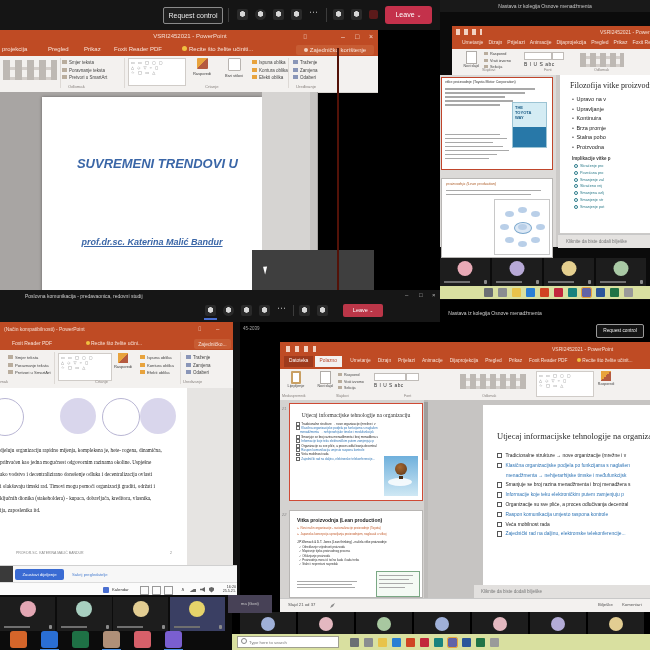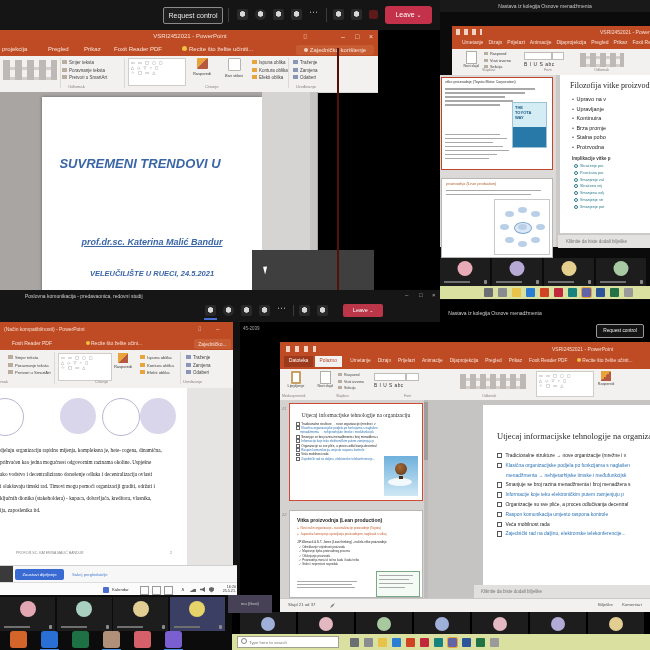--- a/index.html
+++ b/index.html
@@ -139,25 +139,24 @@
       <div class="abs grplbl" style="left:68px;top:28px;">Odlomak</div>
       <div class="abs grplbl" style="left:205px;top:28px;">Crtanje</div>
       <div class="abs grplbl" style="left:296px;top:28px;">Uređivanje</div>
       <div class="abs" style="left:60px;top:2px;width:1px;height:30px;background:#ddd9d5;"></div>
       <div class="abs" style="left:124px;top:2px;width:1px;height:30px;background:#ddd9d5;"></div>
       <div class="abs" style="left:288px;top:2px;width:1px;height:30px;background:#ddd9d5;"></div>
     </div>
 
     <div class="abs" style="left:0;top:92px;width:318px;height:208px;background:#a8a5a3;">
       <div class="abs" style="left:42px;top:5px;width:220px;height:200px;background:#fff;box-shadow:0 0 3px rgba(0,0,0,.4);text-align:center;">
-        <div class="abs" style="left:0;top:58px;width:196px;color:#3a66a7;font-weight:bold;font-style:italic;font-size:13px;line-height:17px;">
+        <div class="abs" style="left:0;top:58px;width:196px;color:#3a66a7;font-weight:bold;font-style:italic;font-size:13px;line-height:17px;text-align:right;">
           <div>SUVREMENI TRENDOVI U</div>
         </div>
         <div class="abs nw" style="left:0;top:140px;width:220px;color:#3a66a7;font-weight:bold;font-style:italic;font-size:9px;text-decoration:underline;">prof.dr.sc. Katerina Malić Bandur</div>
-        <div class="abs nw" style="left:0;top:172px;width:220px;color:#3a66a7;font-weight:bold;font-style:italic;font-size:7.5px;">VELEUČILIŠTE U RUECI, 24.5.2021</div>
       </div>
       <div class="abs" style="left:262px;top:0;width:48px;height:208px;background:#d6d4d2;"></div>
       <div class="abs" style="left:310px;top:0;width:7px;height:208px;background:#c6c4c2;"></div>
       <div class="abs" style="left:311px;top:176px;width:5px;height:10px;background:#c0452b;"></div>
       <div class="abs" style="left:252px;top:158px;width:122px;height:50px;background:#3f3f3f;">
         <div style="position:absolute;left:12px;top:16px;width:0;height:0;
              border-left:4px solid #fff;border-bottom:7px solid transparent;border-top:1px solid transparent;transform:rotate(-15deg);"></div>
       </div>
     </div>
     <div class="abs redline" style="left:337px;top:48px;width:2px;height:245px;"></div>

